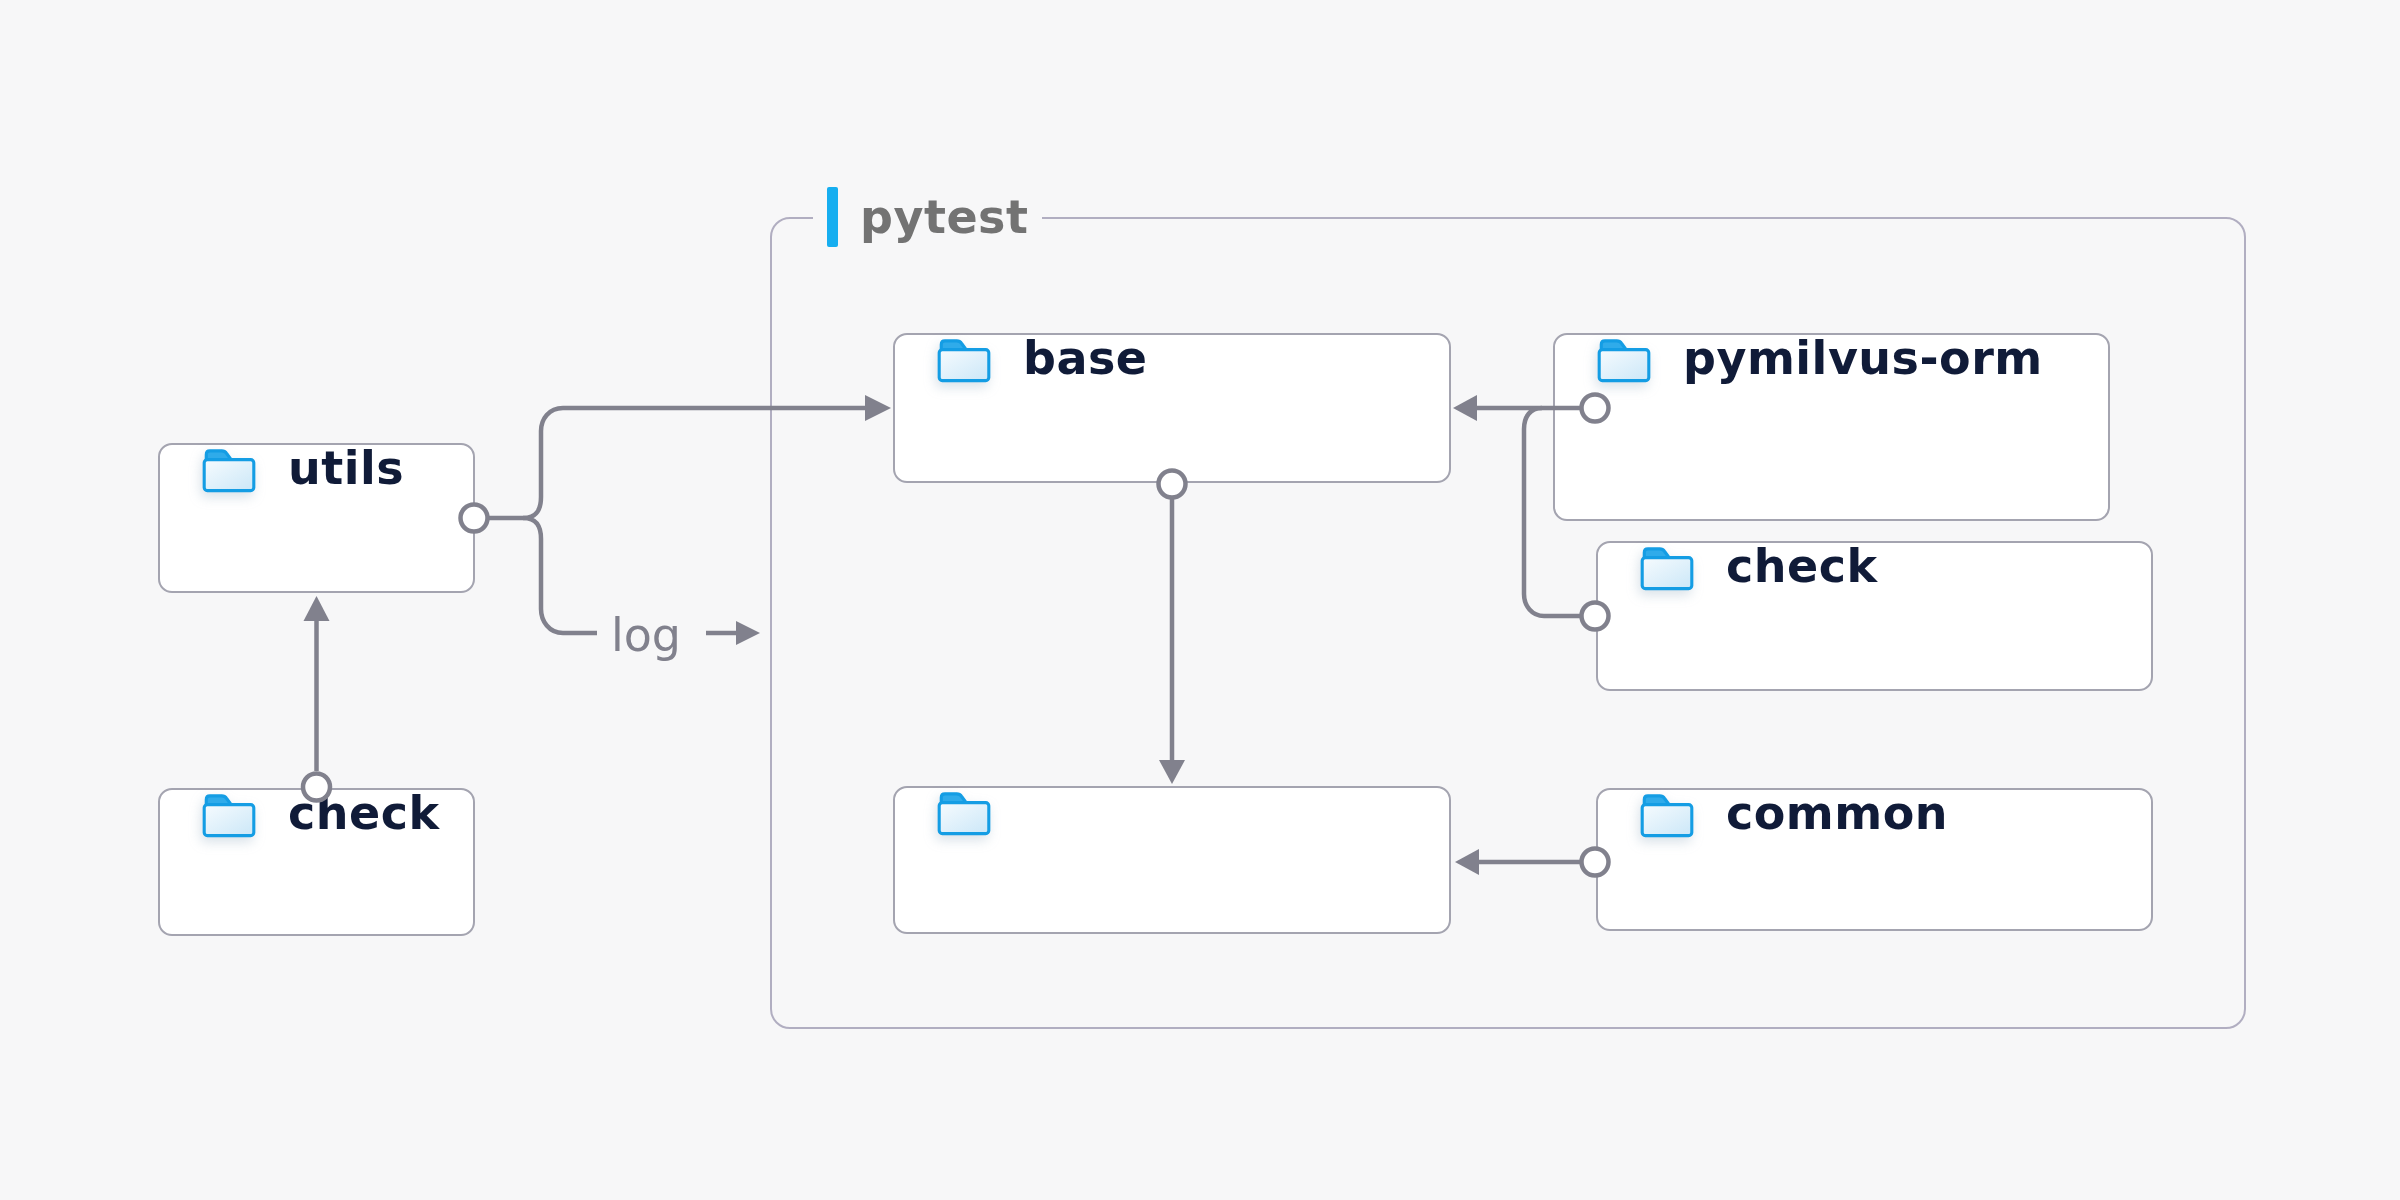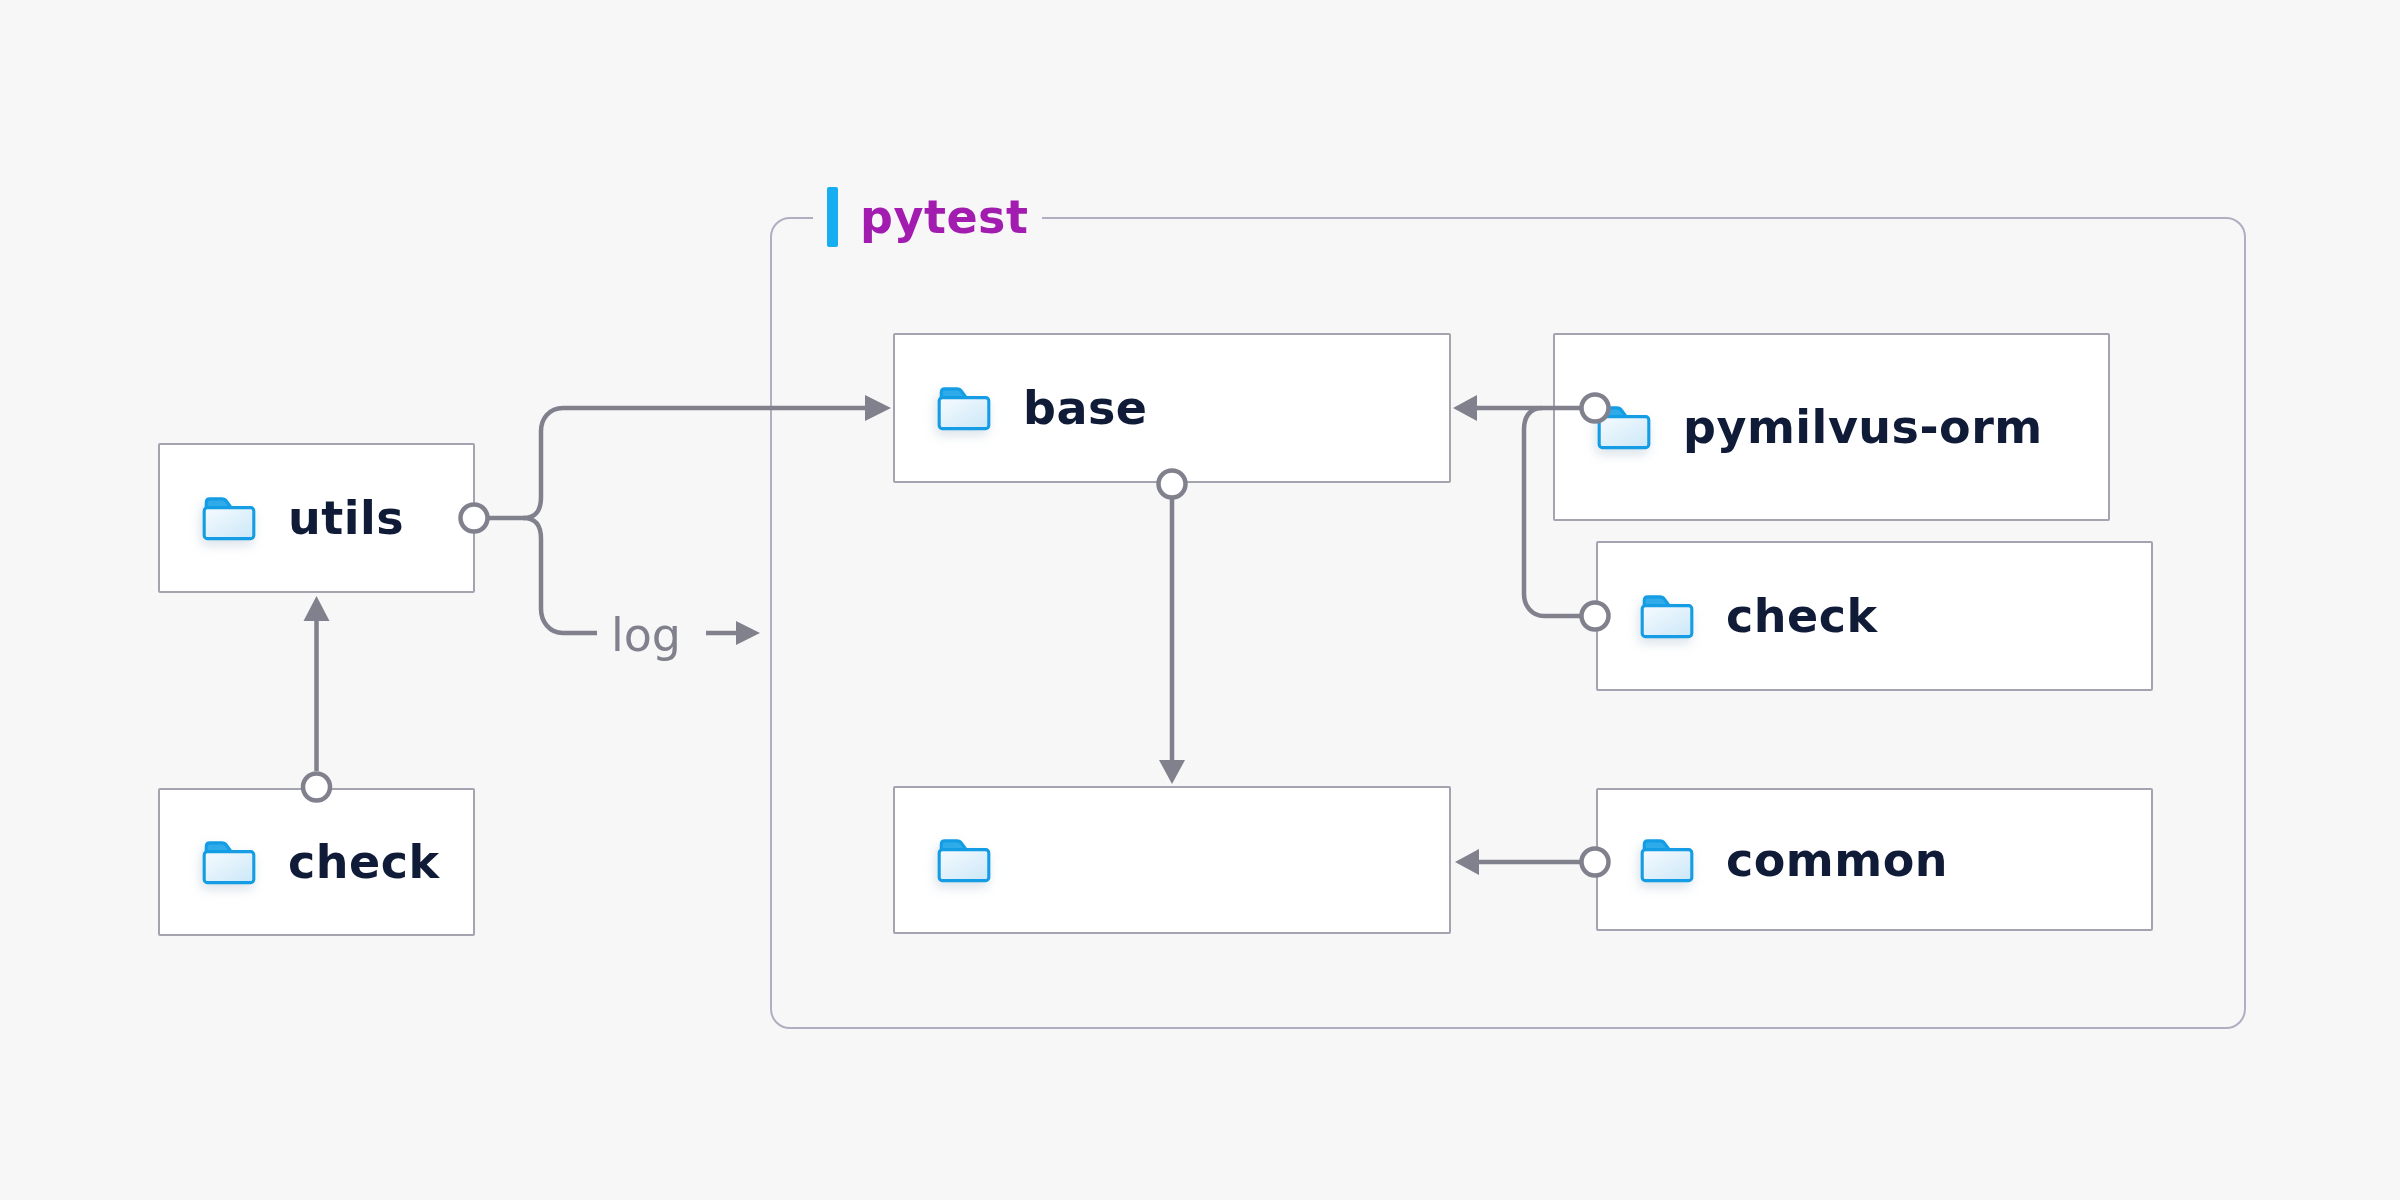--- a/index.html
+++ b/index.html
@@ -14,27 +14,27 @@
     border:2.5px solid #b1aec1;border-radius:20px;box-sizing:border-box;
     background:transparent;
   }
   .group-label{
     position:absolute;left:813px;top:185px;height:64px;
     display:flex;align-items:center;gap:22px;
     padding:0 14px;background:#f7f7f8;z-index:3;
   }
   .accent-bar{width:11px;height:60px;background:#16aef0;border-radius:2px;}
   .group-label-text{
-    font-size:46px;font-weight:600;color:#a21caf;line-height:1;letter-spacing:0.5px;
+    font-size:46px;font-weight:600;color:#737373;line-height:1;letter-spacing:0.5px;
   }
   
   .node{
     position:absolute;background:#ffffff;
-    border:2.5px solid #a4a4b0;border-radius:2px;box-sizing:border-box;
-    display:flex;align-items:center;z-index:2;
+    border:2.5px solid #a4a4b0;border-radius:14px;box-sizing:border-box;
+    display:flex;z-index:2;
   }
   .node .label{
     font-size:46px;font-weight:600;color:#101b38;letter-spacing:0.5px;line-height:1;
     margin-left:28px;white-space:nowrap;
   }
   .node .folder{margin-left:38px;flex:0 0 auto;filter:drop-shadow(-2px 5px 6px rgba(120,150,175,.28));}
   .n-utils     {left:158px; top:443px; width:317px; height:150px;}
   .n-config    {left:158px; top:788px; width:317px; height:148px;}
   .n-base      {left:893px; top:333px; width:558px; height:150px;}
   .n-pymilvus  {left:1553px;top:333px; width:557px; height:188px;}

